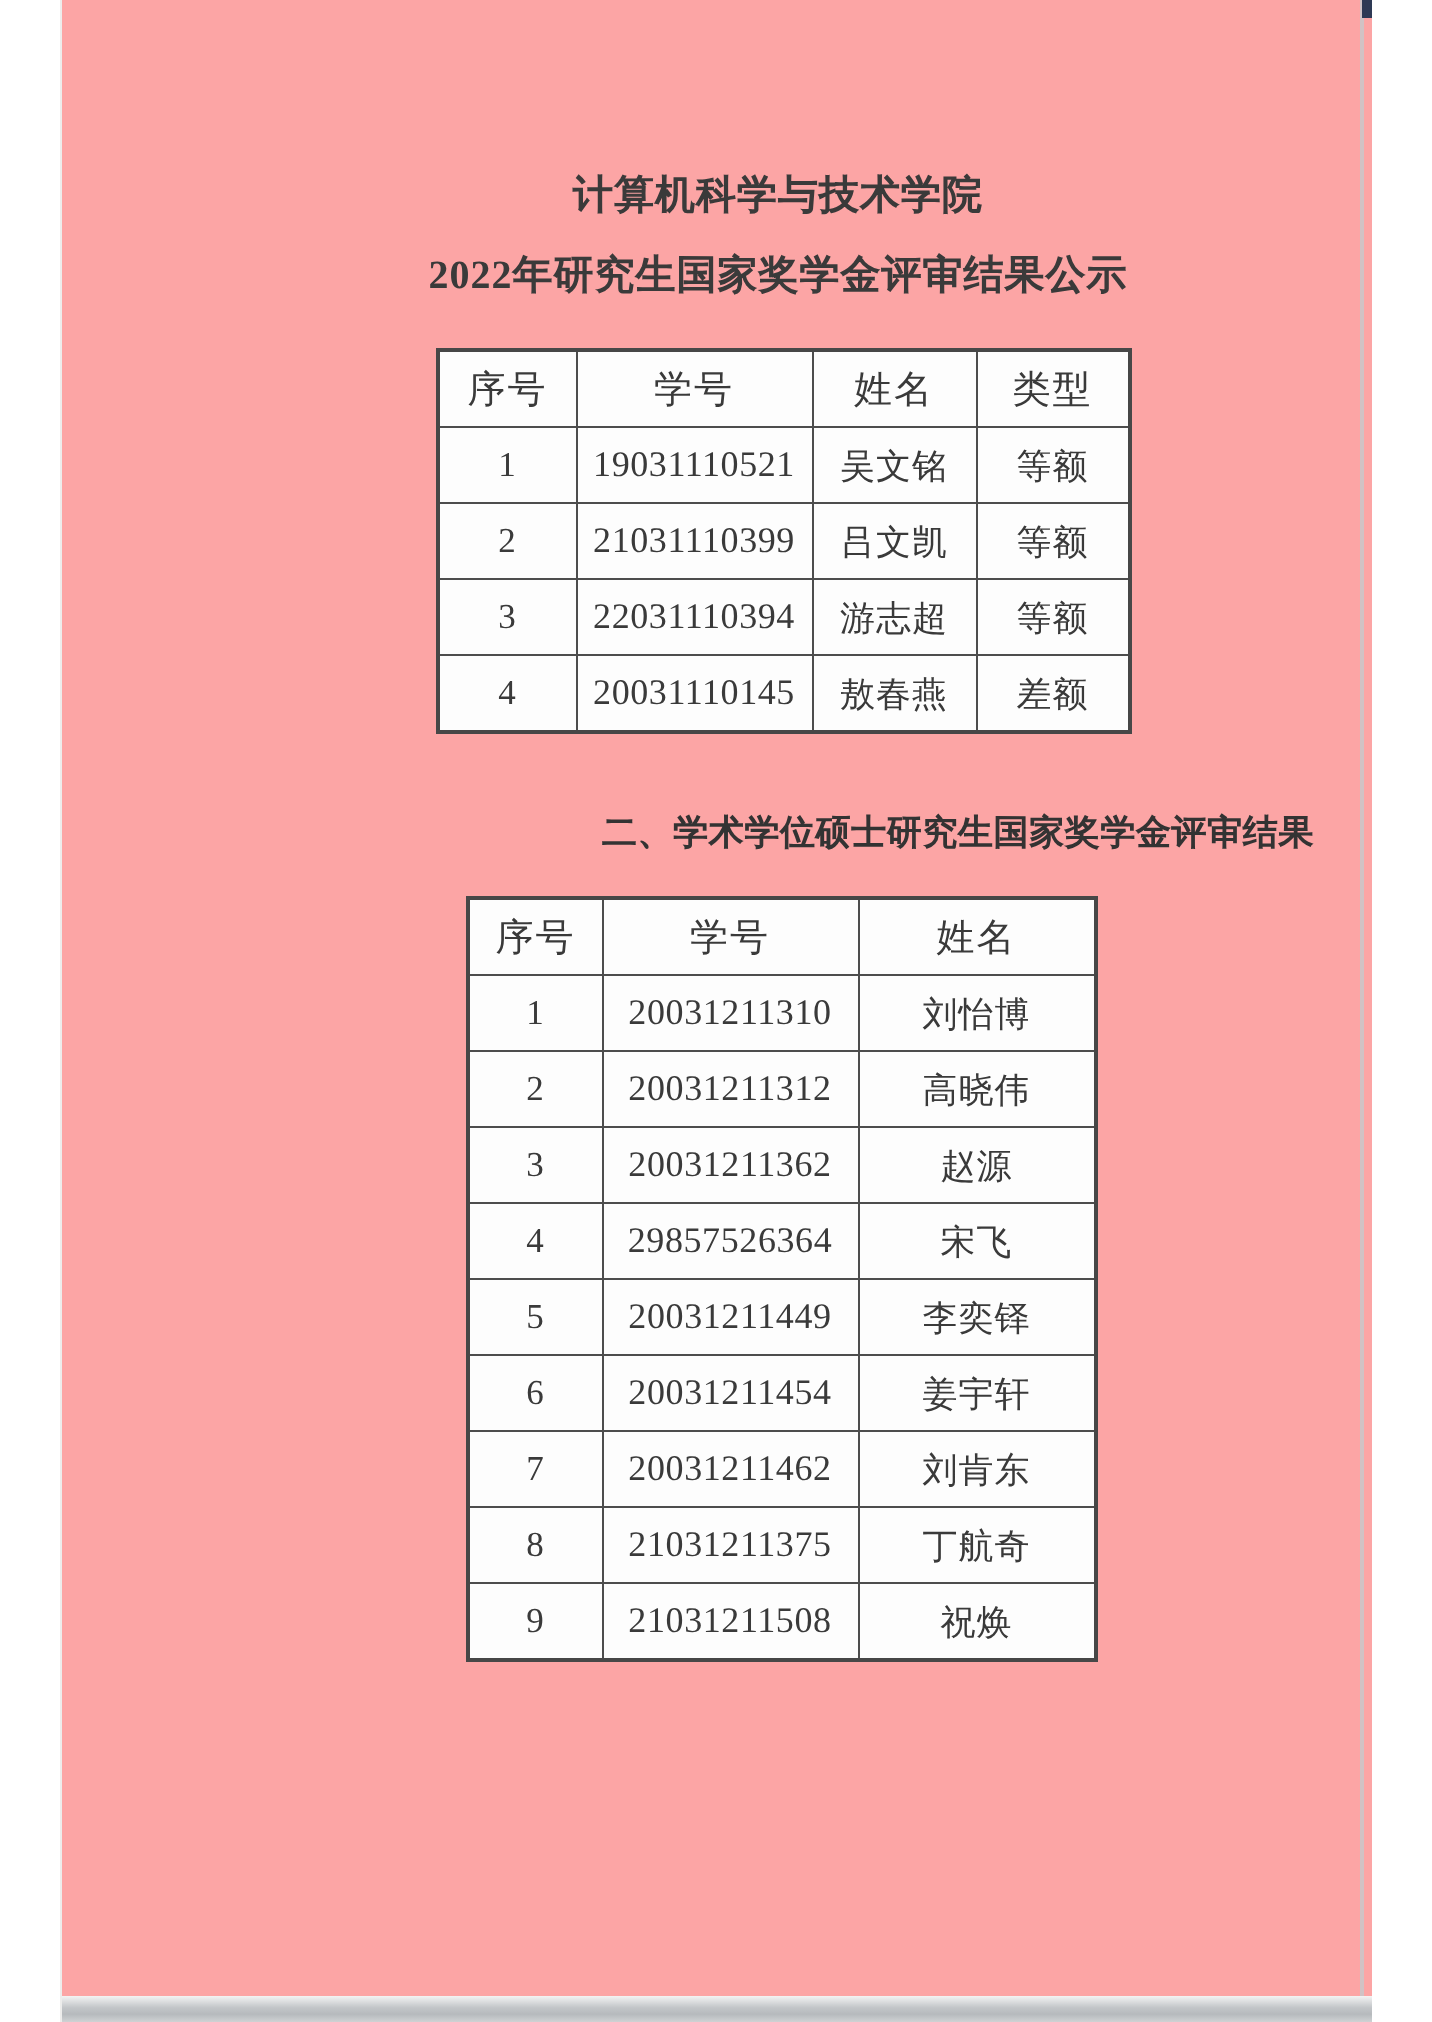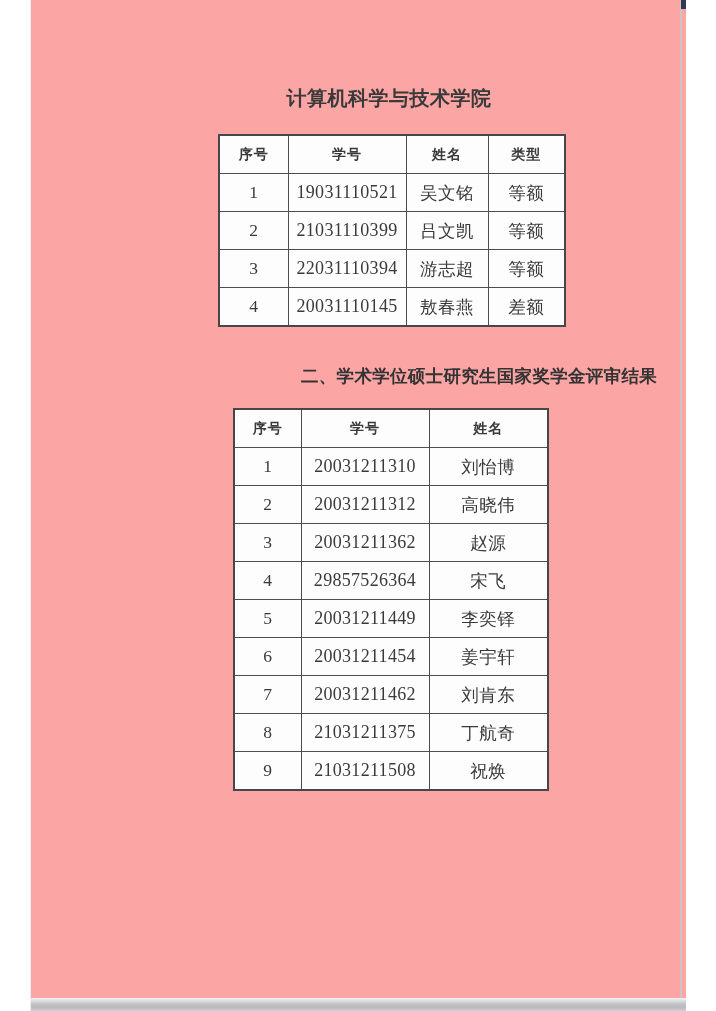--- a/index.html
+++ b/index.html
@@ -80,40 +80,41 @@
     padding:0;
     height:37px;
     font-size:17.5px;
     color:#3a3a3a;
     letter-spacing:.5px;
     overflow:hidden;
     white-space:nowrap;
   }
   table.results{ border:2px solid #474747; }
   table.results th{
-    font-weight:bold;
-    font-size:14px;
+    font-weight:normal;
+    font-size:19px;
     letter-spacing:1px;
   }
   table.results td.col-id{ font-size:18px; letter-spacing:.3px; }
   #table-doctor{ margin-top:16px; margin-left:97px; width:346px; }
   #table-doctor col.c0{width:69px;} #table-doctor col.c1{width:118px;}
   #table-doctor col.c2{width:82px;} #table-doctor col.c3{width:77px;}
   #table-master{ margin-top:19px; margin-left:112px; width:314px; }
   #table-master col.c0{width:67px;} #table-master col.c1{width:128px;}
   #table-master col.c2{width:119px;}
 </style>
 </head>
 <body>
 
 <div class="page">
 
   <div class="content">
 
     <div class="title-line">计算机科学与技术学院</div>
+    <div class="title-line">2022年研究生国家奖学金评审结果公示</div>
 
 
 
     <table class="results" id="table-doctor">
       <colgroup>
           <col class="c0">
           <col class="c1">
           <col class="c2">
           <col class="c3">
         </colgroup>

